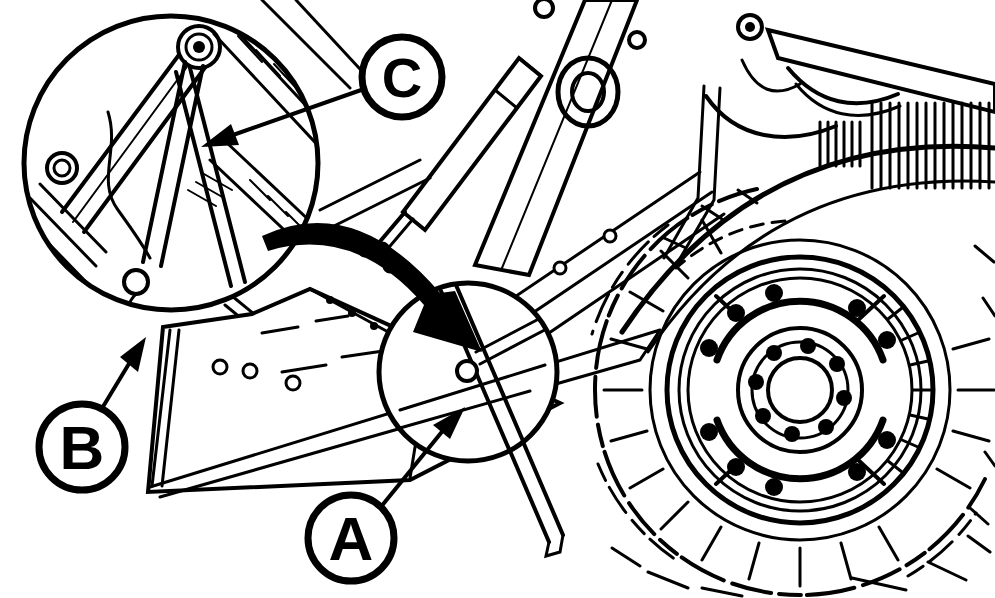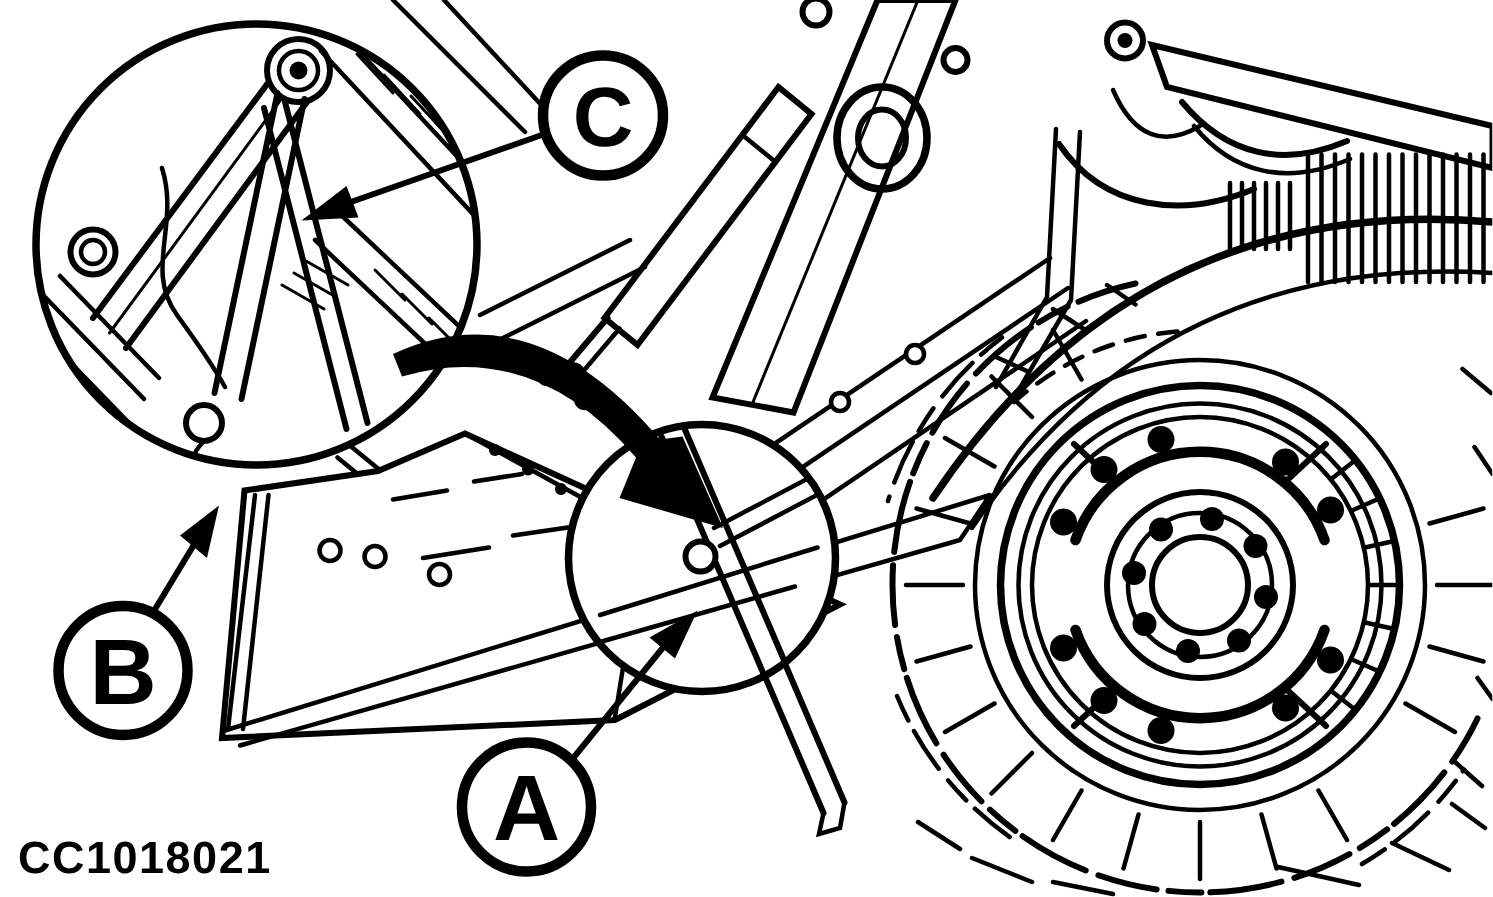--- a/index.html
+++ b/index.html
@@ -222,14 +222,13 @@
   </g>
 
   <g>
     <line class="s4" x1="380" y1="508" x2="445" y2="428"></line>
     <polygon class="fb" points="465,407 450,439 433,425"></polygon>
     <circle class="callout-circle" cx="351" cy="538" r="43"></circle>
     <text class="callout-letter" x="351" y="538" dy="0.36em" font-size="62">A</text>
   </g>
 </svg>
 
-<div class="caption">CC1018021</div>
 </div>
 
 </body></html>

